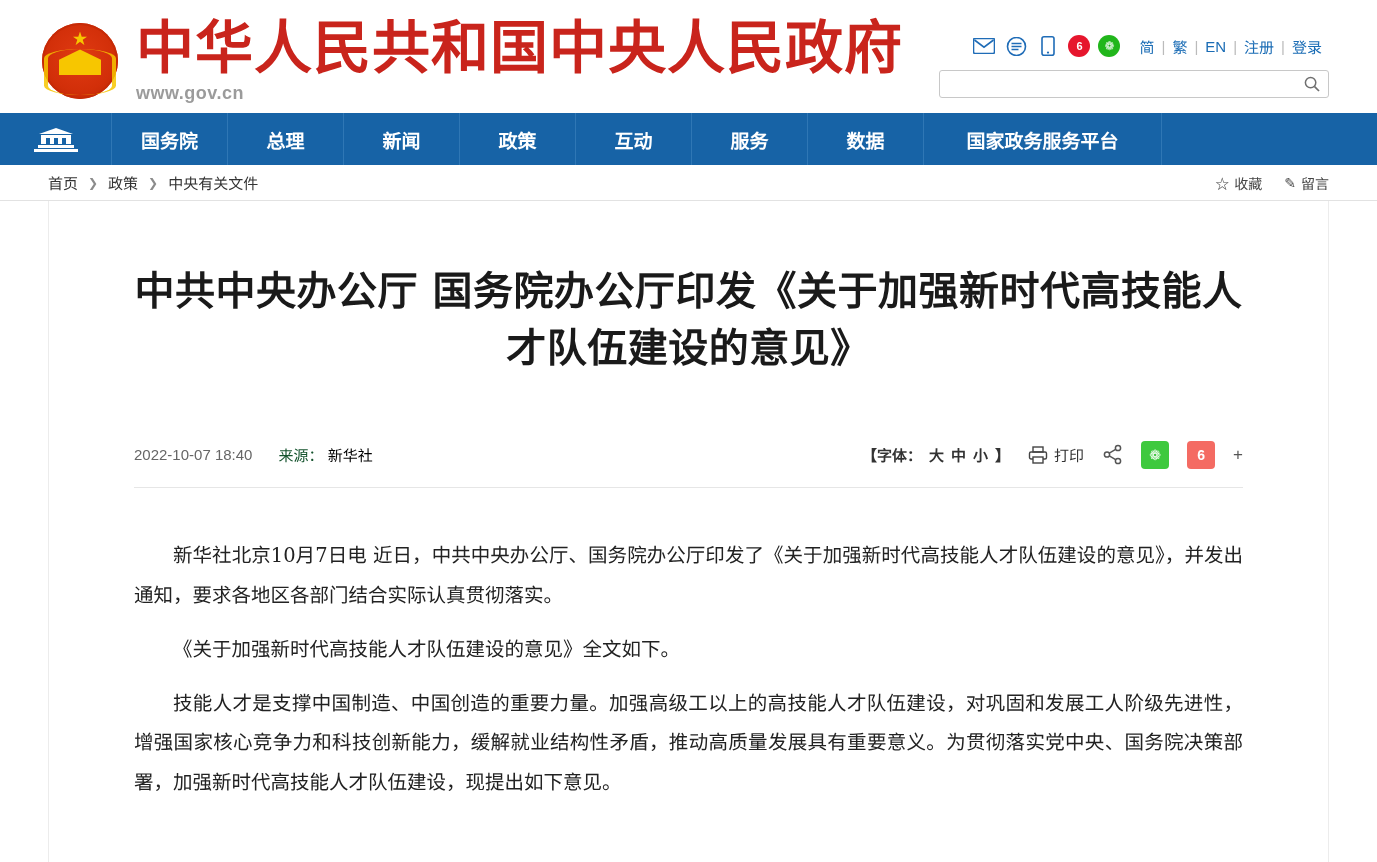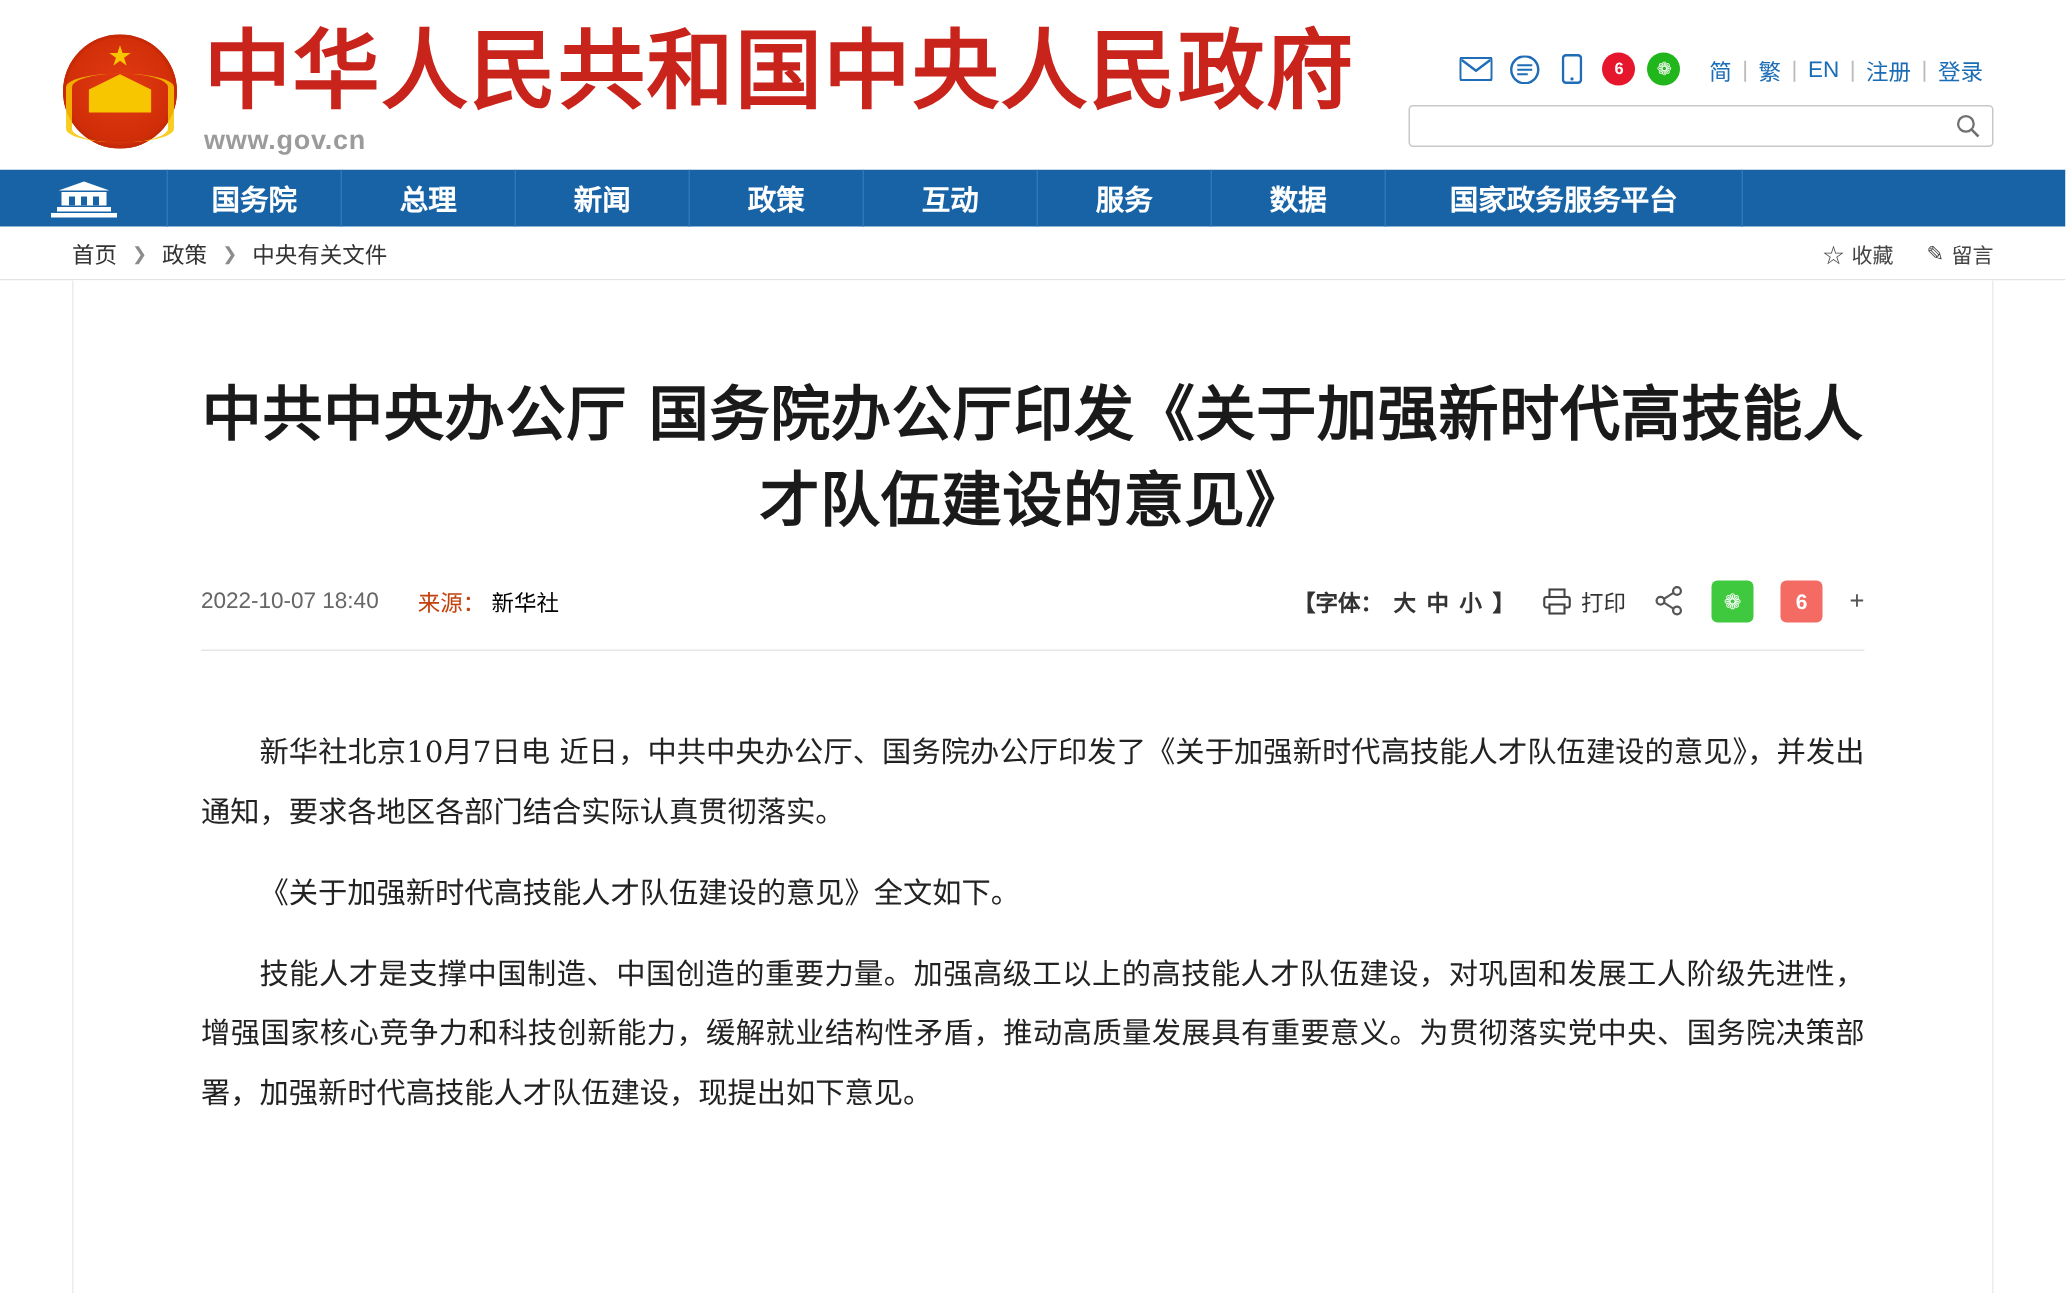--- a/index.html
+++ b/index.html
@@ -154,21 +154,21 @@
     right: 6px; top: 4px;
     width: 20px; height: 20px;
     border: 0; background: transparent;
     cursor: pointer;
     color: #6f6f6f;
     padding: 0;
   }
 
   
   .nav {
-    height: 38px;
+    height: 52px;
     background: #1763a6;
     display: flex;
     align-items: stretch;
   }
   .nav-home {
     width: 112px;
     display: flex;
     align-items: center;
     justify-content: center;
     border-right: 1px solid #2f77b5;
@@ -242,35 +242,35 @@
     margin: 0;
     font-family: "DejaVu Sans", sans-serif;
     font-size: 40px;
     line-height: 1.42;
     font-weight: bold;
     color: #1a1a1a;
     text-align: center;
     letter-spacing: .5px;
   }
   .meta {
-    margin-top: 24px;
+    margin-top: 64px;
     display: flex;
     align-items: center;
     justify-content: space-between;
     padding-bottom: 18px;
     border-bottom: 1px solid #e6e6e6;
   }
   .meta-left {
     font-size: 15px;
     color: #666;
     display: flex;
     align-items: center;
     gap: 26px;
   }
-  .meta-left .src-label { color: #c2410c; text-align: center; }
+  .meta-left .src-label { color: #14532d; text-align: center; }
   .meta-left .src-val { color: #000000; }
   .meta-right {
     display: flex;
     align-items: center;
     gap: 18px;
     font-size: 15px;
     color: #333;
   }
   .font-pick { display: inline-flex; align-items: center; gap: 7px; }
   .font-pick b { font-weight: bold; }

